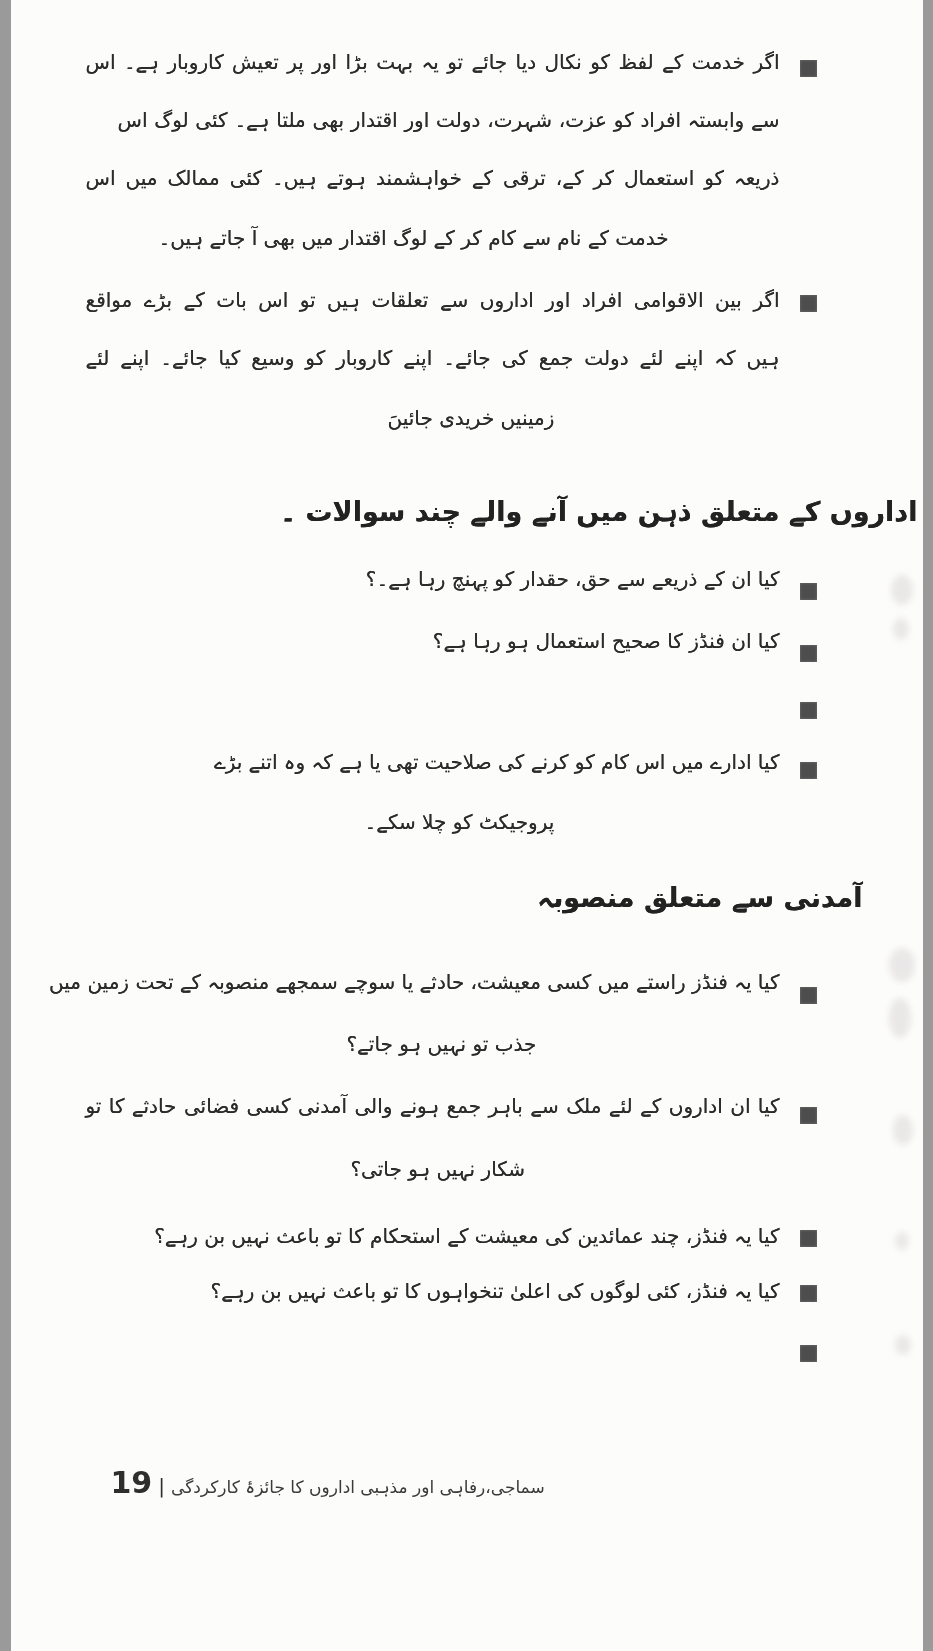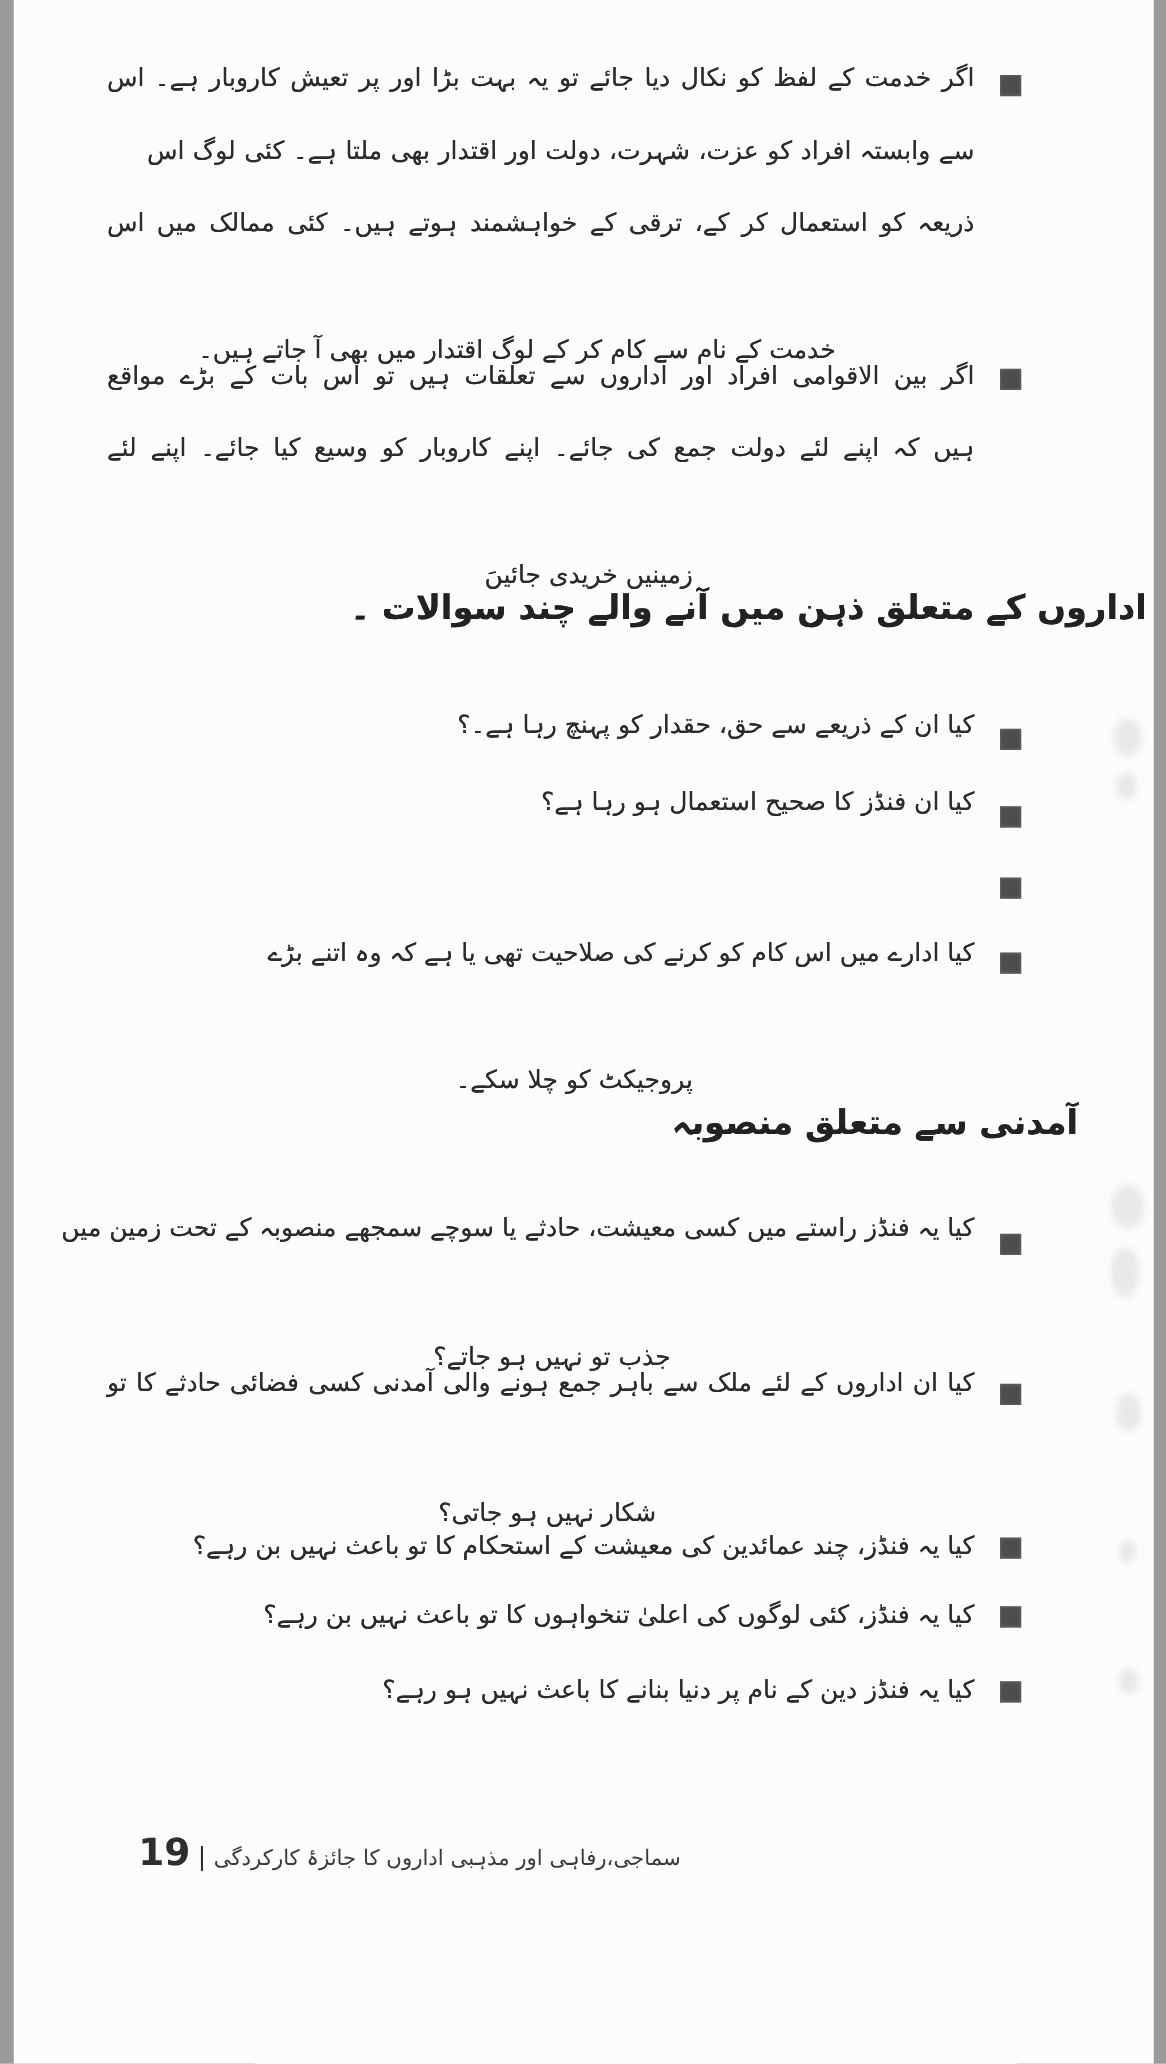--- a/index.html
+++ b/index.html
@@ -33,21 +33,21 @@
     text-align:justify;
     -moz-text-align-last:justify;
     text-align-last:justify;
   }
   
   .start{
     right:143px;
     text-align:right;
   }
   
-  .tail{ text-align:center;margin-top:41px; }
+  .tail{ text-align:center; }
 
   .heading{
     position:absolute;
     direction:rtl;
     unicode-bidi:isolate;
     font-size:27px;
     font-weight:bold;
     color:#222;
     white-space:nowrap;
     text-shadow:0 0 0.5px #333;
@@ -92,21 +92,21 @@
   <div class="line full" style="top:48px;">اگر خدمت کے لفظ کو نکال دیا جائے تو یہ بہت بڑا اور پر تعیش کاروبار ہے۔ اس</div>
   <div class="line full" style="top:106px;margin-left:32px;">سے وابستہ افراد کو عزت، شہرت، دولت اور اقتدار بھی ملتا ہے۔ کئی لوگ اس</div>
   <div class="line full" style="top:164px;">ذریعہ کو استعمال کر کے، ترقی کے خواہشمند ہوتے ہیں۔ کئی ممالک میں اس</div>
   <div class="line tail" style="top:224px;left:148px;">خدمت کے نام سے کام کر کے لوگ اقتدار میں بھی آ جاتے ہیں۔</div>
 
   <div class="bullet-sq" style="top:295px;right:106px;"></div>
   <div class="line full" style="top:286px;">اگر بین الاقوامی افراد اور اداروں سے تعلقات ہیں تو اس بات کے بڑے مواقع</div>
   <div class="line full" style="top:344px;">ہیں کہ اپنے لئے دولت جمع کی جائے۔ اپنے کاروبار کو وسیع کیا جائے۔ اپنے لئے</div>
   <div class="line tail" style="top:404px;left:377px;">زمینیں خریدی جائیںَ</div>
 
-  <div class="heading" style="top:470px;right:5px;">اداروں کے متعلق ذہن میں آنے والے چند سوالات ۔</div>
+  <div class="heading" style="top:496px;right:5px;">اداروں کے متعلق ذہن میں آنے والے چند سوالات ۔</div>
 
   <div class="bullet-sq" style="top:583px;right:106px;"></div>
   <div class="line start" style="top:565px;">کیا ان کے ذریعے سے حق، حقدار کو پہنچ رہا ہے۔؟</div>
 
   <div class="bullet-sq" style="top:645px;right:106px;"></div>
   <div class="line start" style="top:627px;">کیا ان فنڈز کا صحیح استعمال ہو رہا ہے؟</div>
 
   <div class="bullet-sq" style="top:702px;right:106px;"></div>
 
   <div class="bullet-sq" style="top:762px;right:106px;"></div>
@@ -123,21 +123,20 @@
   <div class="line full" style="top:1092px;">کیا ان اداروں کے لئے ملک سے باہر جمع ہونے والی آمدنی کسی فضائی حادثے کا تو</div>
   <div class="line tail" style="top:1155px;left:340px;">شکار نہیں ہو جاتی؟</div>
 
   <div class="bullet-sq" style="top:1230px;right:106px;"></div>
   <div class="line start" style="top:1222px;">کیا یہ فنڈز، چند عمائدین کی معیشت کے استحکام کا تو باعث نہیں بن رہے؟</div>
 
   <div class="bullet-sq" style="top:1285px;right:106px;"></div>
   <div class="line start" style="top:1277px;">کیا یہ فنڈز، کئی لوگوں کی اعلیٰ تنخواہوں کا تو باعث نہیں بن رہے؟</div>
 
   <div class="bullet-sq" style="top:1345px;right:106px;"></div>
-  <div class="line start" style="top:1337px;">کیا یہ فنڈز دین کے نام پر دنیا بنانے کا باعث نہیں ہو رہے؟</div>
 
   <div class="footer">
     <span>سماجی،رفاہی اور مذہبی اداروں کا جائزۂ کارکردگی</span><span class="sep">|</span><span class="pgnum">19</span>
   </div>
 
   <div class="smudge" style="top:575px;right:10px;width:22px;height:30px;"></div>
   <div class="smudge" style="top:618px;right:14px;width:16px;height:22px;"></div>
   <div class="smudge" style="top:948px;right:8px;width:26px;height:34px;"></div>
   <div class="smudge" style="top:998px;right:12px;width:22px;height:40px;"></div>
   <div class="smudge" style="top:1115px;right:10px;width:20px;height:30px;"></div>

